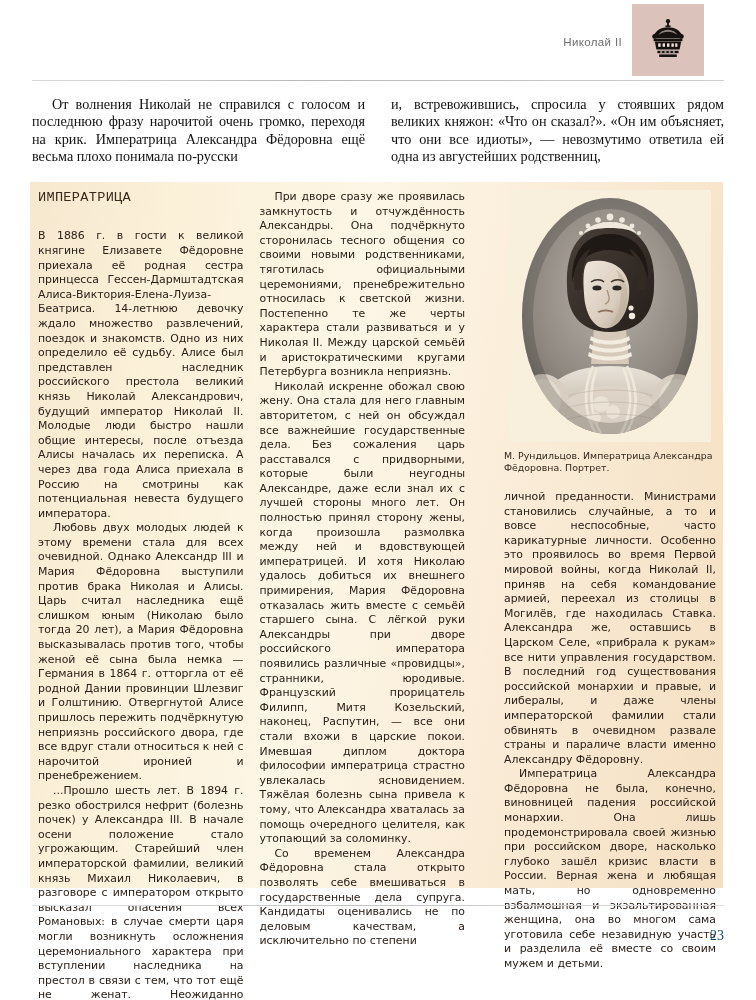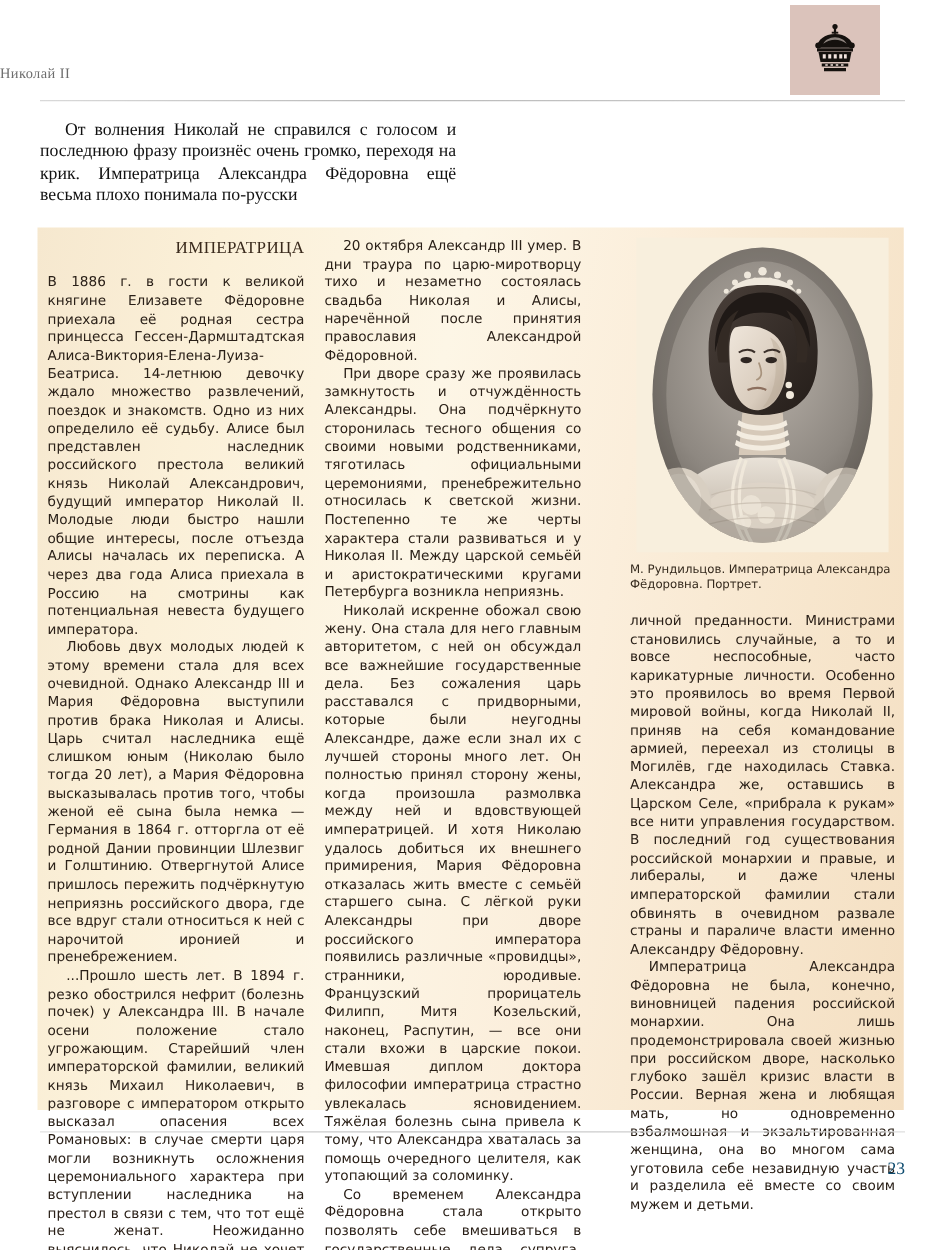--- a/index.html
+++ b/index.html
@@ -34,24 +34,24 @@
     background: #dbc3bb;
     display: flex;
     align-items: center;
     justify-content: center;
   }
   .crown-box svg { display:block; }
 
   .running-head {
     position: absolute;
     left: 0;
-    top: 53px;
+    top: 36px;
     width: 622px;
-    text-align: left;
-    font-family: Liberation Serif, serif;
+    text-align: right;
+    font-family: Liberation Sans, sans-serif;
     font-size: 11.5px;
     letter-spacing: .35px;
     color: #6d6d6d;
   }
 
   .head-rule {
     position: absolute;
     left: 32px;
     top: 80px;
     width: 692px;
@@ -107,27 +107,27 @@
     font-family: "DejaVu Sans", sans-serif;
     font-size: 10.9px;
     line-height: 14.6px;
     color: #2a2018;
     text-align: justify;
   }
   .ib-col p { margin: 0; }
   .ib-col p.indent { text-indent: 15px; }
 
   .ib-title {
-    font-family: Liberation Serif, serif;
+    font-family: Liberation Mono, monospace;
     font-size: 13.6px;
     line-height: 16.4px;
     letter-spacing: .3px;
     color: #3a2a1c;
-    margin: 0 0 13px 0;
-    text-align: right;
+    margin: 0 0 23px 0;
+    text-align: left;
   }
 
   .ib-col--right { width: 212px; margin-left: 23px; }
 
   
   .portrait-wrap {
     width: 212px;
     margin: 0 0 8px 0;
   }
   .portrait {
@@ -197,39 +197,41 @@
       </g>
     </svg>
   </div>
 
   <div class="running-head">Николай II</div>
 
   <div class="head-rule"></div>
 
   <div class="intro">
     <div class="col">
-      <p class="indent">От волнения Николай не справился с голосом и последнюю фразу произнёс очень громко, переходя на крик. Императрица Александра Фёдоровна ещё весьма плохо понимала по-русски</p>
+      <p class="indent">От волнения Николай не справился с голосом и последнюю фразу нарочитой очень громко, переходя на крик. Императрица Александра Фёдоровна ещё весьма плохо понимала по-русски</p>
+    </div>
+    <div class="col">
+      <p>и, встревожившись, спросила у стоявших рядом великих княжон: «Что он сказал?». «Он им объясняет, что они все идиоты», — невозмутимо ответила ей одна из августейших родственниц,</p>
     </div>
   </div>
 
   <div class="infobox"></div>
 
   <div class="infobox-inner">
 
     <div class="ib-col">
       <div class="ib-title">
         <span>ИМПЕРАТРИЦА</span><br>
       </div>
       <p>В 1886 г. в гости к великой княгине Елизавете Фёдоровне приехала её родная сестра принцесса Гессен-Дармштадтская Алиса-Виктория-Елена-Луиза-Беатриса. 14-летнюю девочку ждало множество развлечений, поездок и знакомств. Одно из них определило её судьбу. Алисе был представлен наследник российского престола великий князь Николай Александрович, будущий император Николай II. Молодые люди быстро нашли общие интересы, после отъезда Алисы началась их переписка. А через два года Алиса приехала в Россию на смотрины как потенциальная невеста будущего императора.</p>
       <p class="indent">Любовь двух молодых людей к этому времени стала для всех очевидной. Однако Александр III и Мария Фёдоровна выступили против брака Николая и Алисы. Царь считал наследника ещё слишком юным (Николаю было тогда 20 лет), а Мария Фёдоровна высказывалась против того, чтобы женой её сына была немка — Германия в 1864 г. отторгла от её родной Дании провинции Шлезвиг и Голштинию. Отвергнутой Алисе пришлось пережить подчёркнутую неприязнь российского двора, где все вдруг стали относиться к ней с нарочитой иронией и пренебрежением.</p>
       <p class="indent">...Прошло шесть лет. В 1894 г. резко обострился нефрит (болезнь почек) у Александра III. В начале осени положение стало угрожающим. Старейший член императорской фамилии, великий князь Михаил Николаевич, в разговоре с императором открыто высказал опасения всех Романовых: в случае смерти царя могли возникнуть осложнения церемониального характера при вступлении наследника на престол в связи с тем, что тот ещё не женат. Неожиданно выяснилось, что Николай не хочет слышать ни о ком другом, кроме Алисы Гессенской.</p>
     </div>
 
     <div class="ib-col">
-      <p class="indent">20 октября Александр III умер. В дни траура по царю-миротворцу тихо и незаметно состоялась свадьба Николая и Алисы, наречённой после принятия православия Александрой Фёдоровной.</p>
       <p class="indent">При дворе сразу же проявилась замкнутость и отчуждённость Александры. Она подчёркнуто сторонилась тесного общения со своими новыми родственниками, тяготилась официальными церемониями, пренебрежительно относилась к светской жизни. Постепенно те же черты характера стали развиваться и у Николая II. Между царской семьёй и аристократическими кругами Петербурга возникла неприязнь.</p>
       <p class="indent">Николай искренне обожал свою жену. Она стала для него главным авторитетом, с ней он обсуждал все важнейшие государственные дела. Без сожаления царь расставался с придворными, которые были неугодны Александре, даже если знал их с лучшей стороны много лет. Он полностью принял сторону жены, когда произошла размолвка между ней и вдовствующей императрицей. И хотя Николаю удалось добиться их внешнего примирения, Мария Фёдоровна отказалась жить вместе с семьёй старшего сына. С лёгкой руки Александры при дворе российского императора появились различные «провидцы», странники, юродивые. Французский прорицатель Филипп, Митя Козельский, наконец, Распутин, — все они стали вхожи в царские покои. Имевшая диплом доктора философии императрица страстно увлекалась ясновидением. Тяжёлая болезнь сына привела к тому, что Александра хваталась за помощь очередного целителя, как утопающий за соломинку.</p>
       <p class="indent">Со временем Александра Фёдоровна стала открыто позволять себе вмешиваться в государственные дела супруга. Кандидаты оценивались не по деловым качествам, а исключительно по степени</p>
     </div>
 
     <div class="ib-col ib-col--right">
 
       <div class="portrait-wrap">
         <svg class="portrait" viewBox="0 0 202 252" aria-hidden="true">
           <defs>

